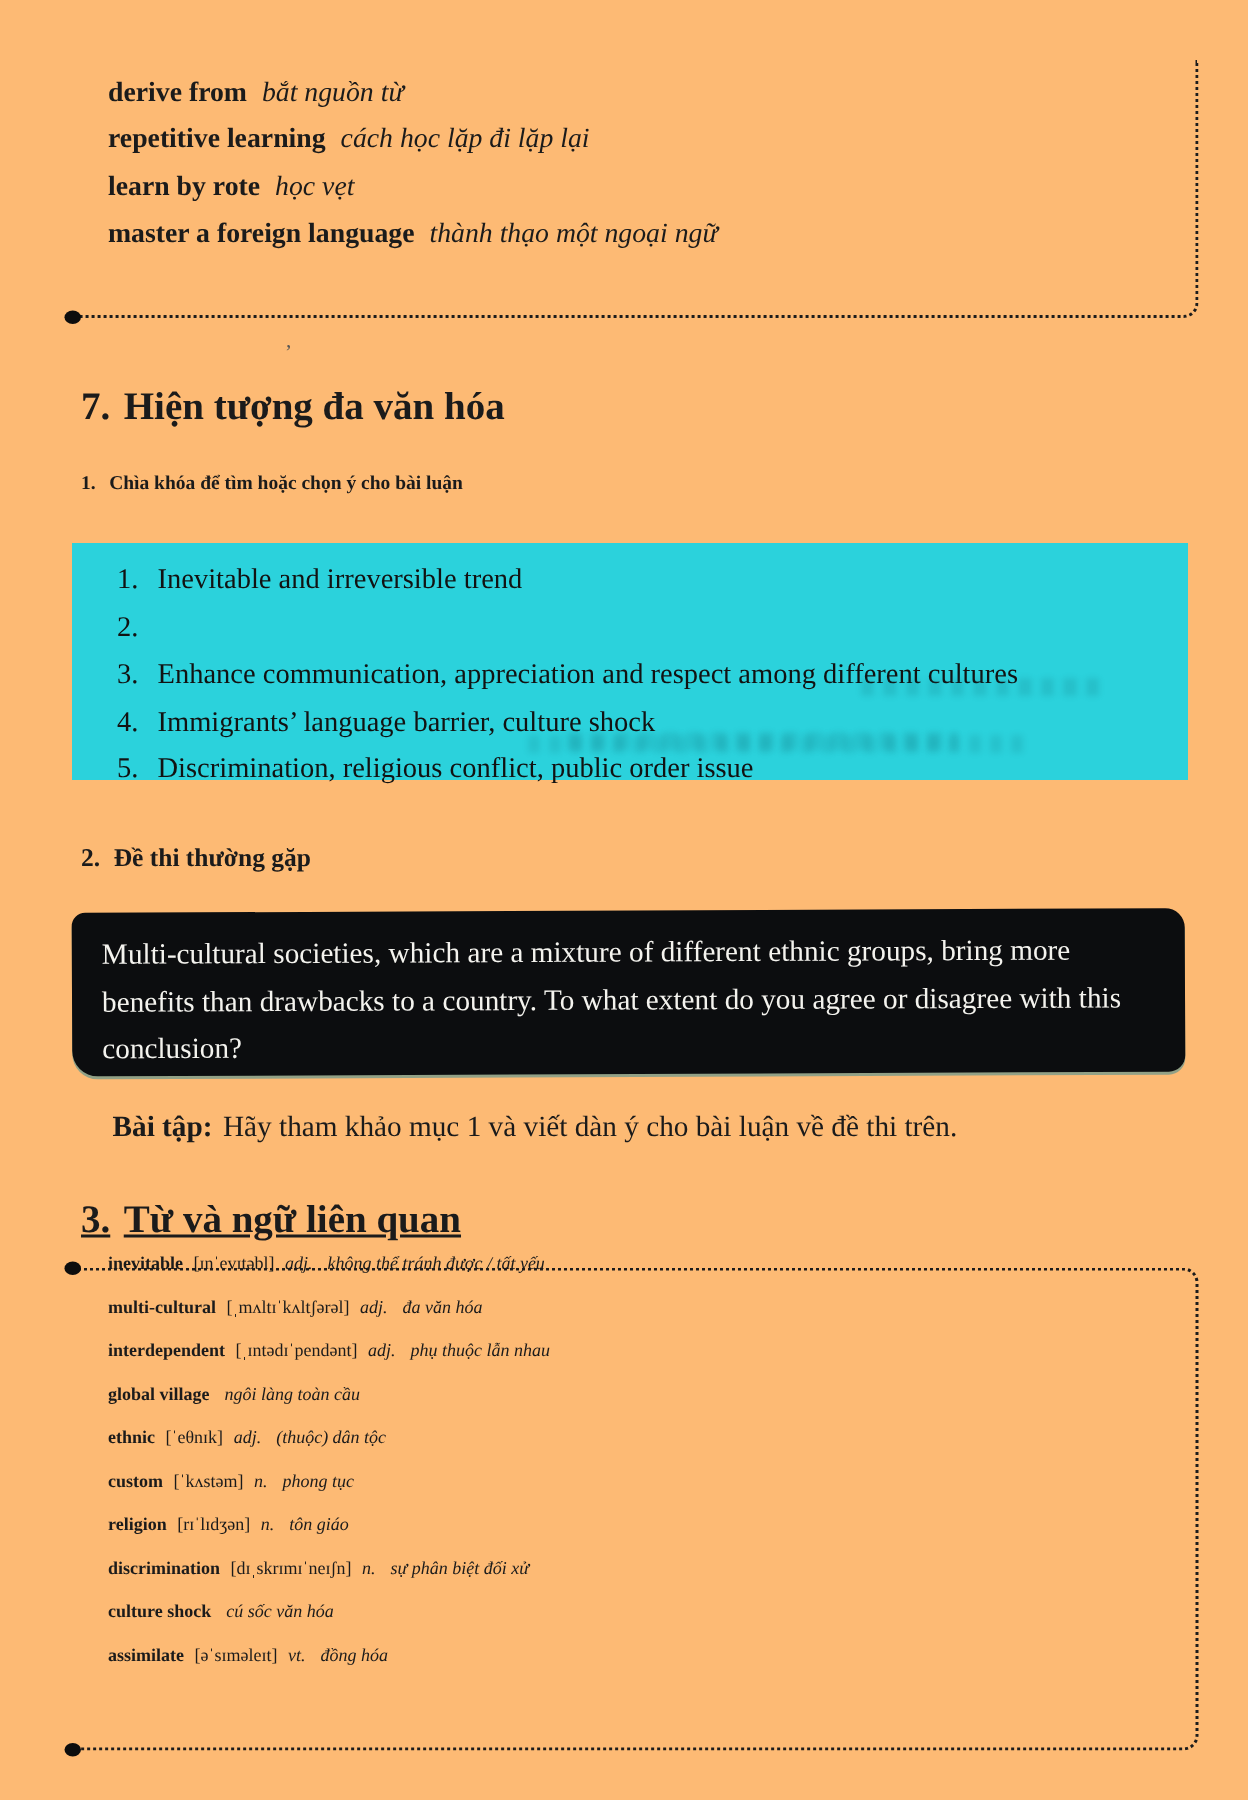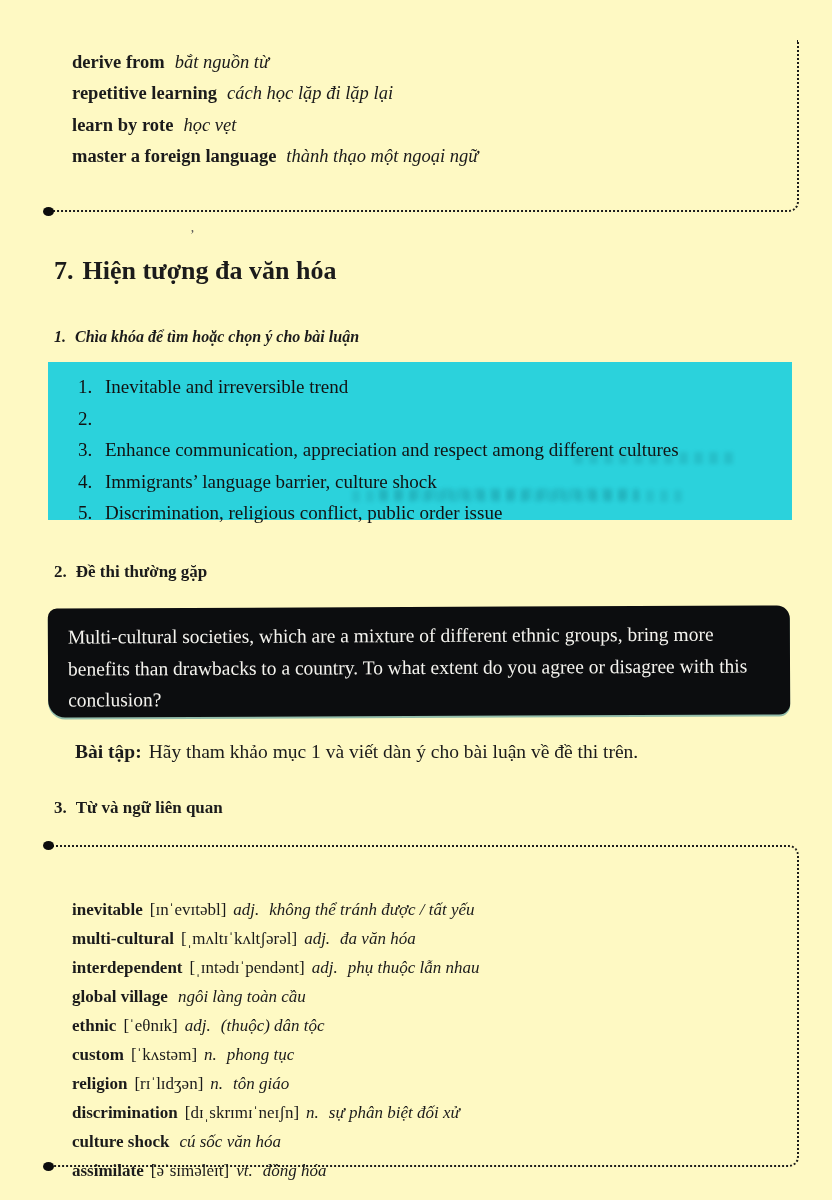--- a/index.html
+++ b/index.html
@@ -1,19 +1,19 @@
 <!DOCTYPE html>
 <html><head>
 <meta charset="utf-8">
 <style>
   html,body{margin:0;padding:0;background:#ffffff;}
   .page{
     position:relative;
     width:832px;height:1200px;
-    background:#fef9c3;
+    background:#fdba74;
     font-family:"Liberation Serif","DejaVu Serif",serif;
     color:#1b1b1b;
     overflow:hidden;
   }
   
   .dotted-box{position:absolute;border:2px dotted #1c1c1c;}
   .box-top{
     left:48px;top:40px;width:749px;height:170px;
     border-top:none;border-left:none;
     border-radius:0 0 10px 0;
@@ -24,34 +24,34 @@
     border-radius:0 10px 10px 0;
   }
   .bullet{
     position:absolute;width:11px;height:9px;background:#0d0d0d;border-radius:50%;
   }
   .bullet.bl{left:-5px;bottom:-6px;}
   .bullet.tl{left:-5px;top:-6px;}
   
   .vocab-list{position:absolute;left:72px;}
   .vocab-list.top{top:47px;font-size:18.5px;}
-  .vocab-list.bottom{top:895px;font-size:17px;}
+  .vocab-list.bottom{top:828px;font-size:12px;}
   .vocab-line{display:block;}
   .vocab-list.top .vocab-line{height:31.4px;line-height:31.4px;}
   .vocab-list.bottom .vocab-line{height:29px;line-height:29px;}
   .term{font-weight:bold;}
   .ipa{margin-left:7px;}
   .pos{font-style:italic;margin-left:7px;}
   .vi{font-style:italic;margin-left:10px;}
   
   .heading{position:absolute;left:54px;font-weight:bold;white-space:nowrap;}
   .h-main{top:256px;font-size:26px;}
-  .h-sub1{top:328px;font-size:16px;font-style:italic;}
+  .h-sub1{top:314px;font-size:13px;}
   .h-sub2{top:562px;font-size:17px;}
-  .h-sub3{top:798px;font-size:17px;}
+  .h-sub3{top:798px;font-size:26px;text-decoration:underline;}
   .heading .num{margin-right:9px;}
   
   .key-box{
     position:absolute;left:48px;top:362px;width:744px;height:158px;
     background:#2bd2dc;color:#121212;
     padding-top:9px;box-sizing:border-box;
   }
   .key-row{display:flex;height:31.6px;line-height:31.6px;font-size:19px;}
   .key-row .pt-num{margin-left:30px;width:27px;flex:none;}
   .ghost{position:absolute;filter:blur(2px);opacity:.45;pointer-events:none;}

